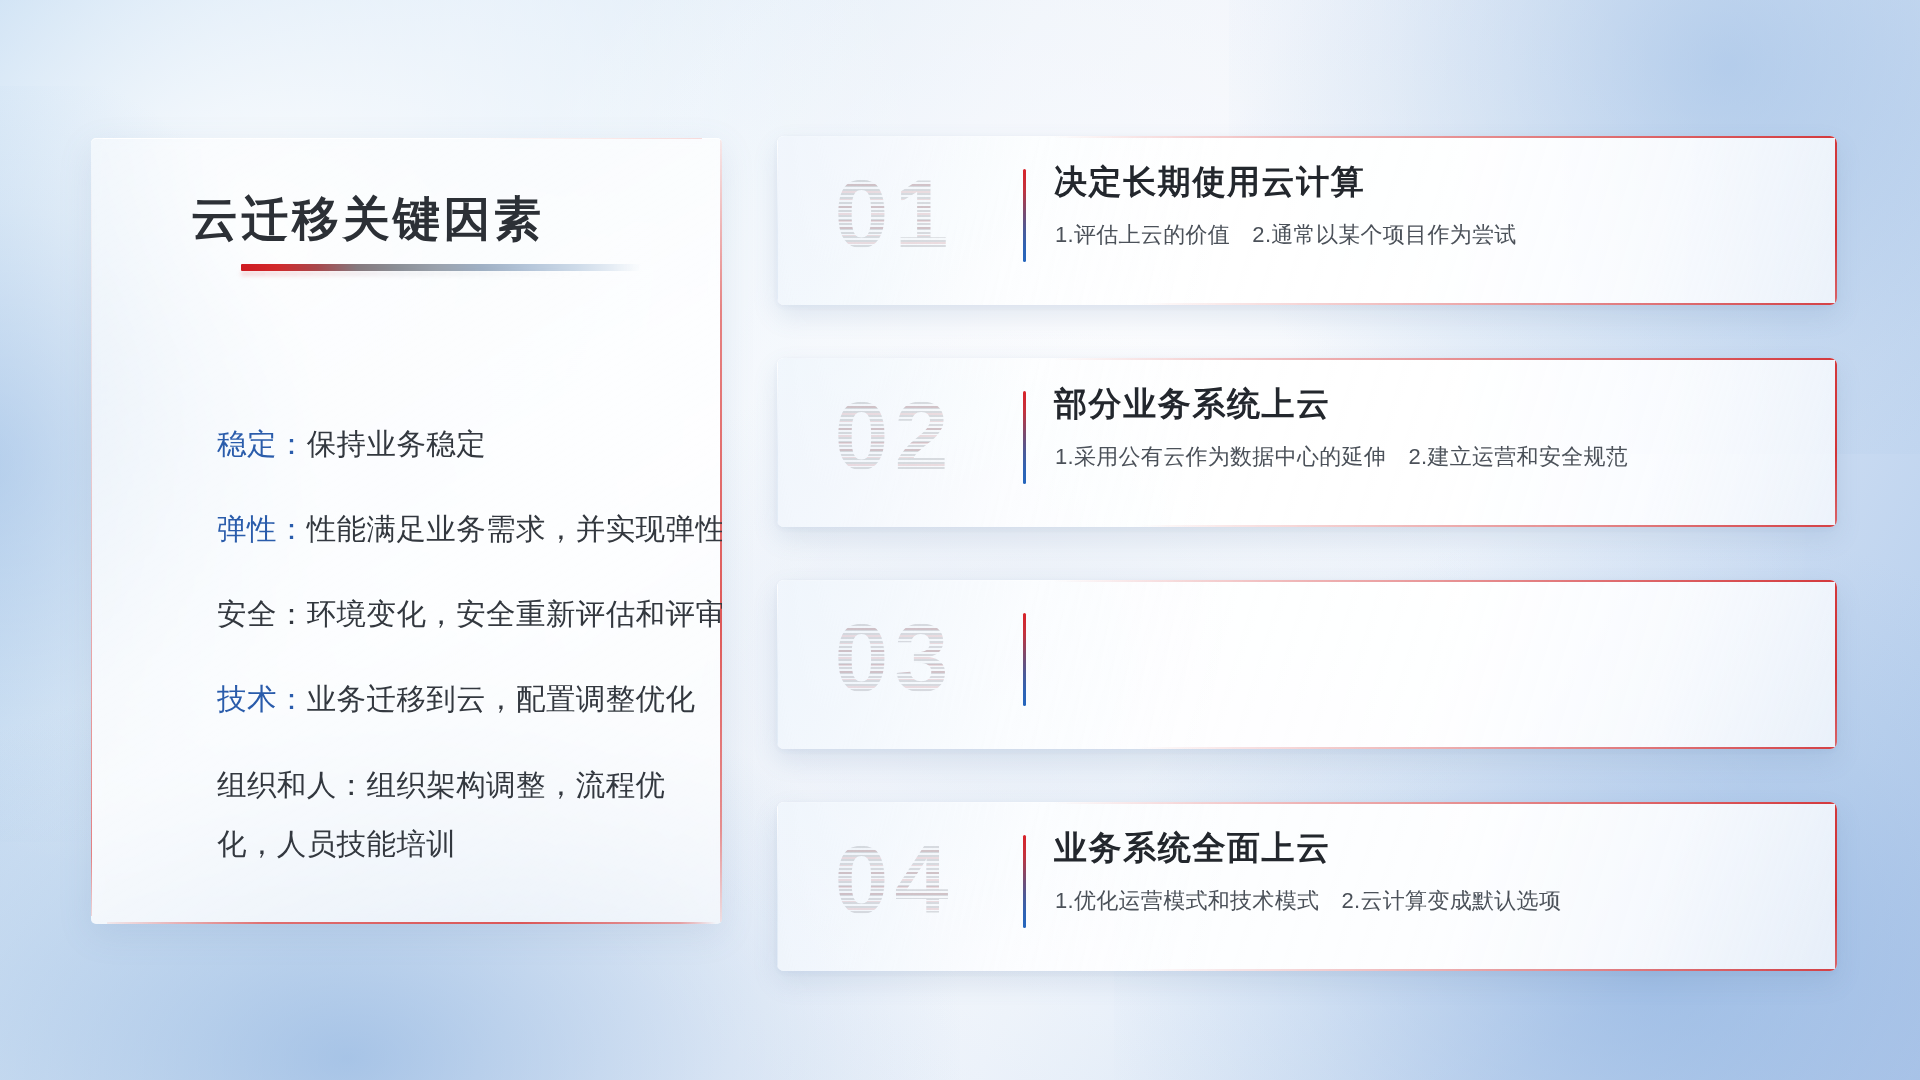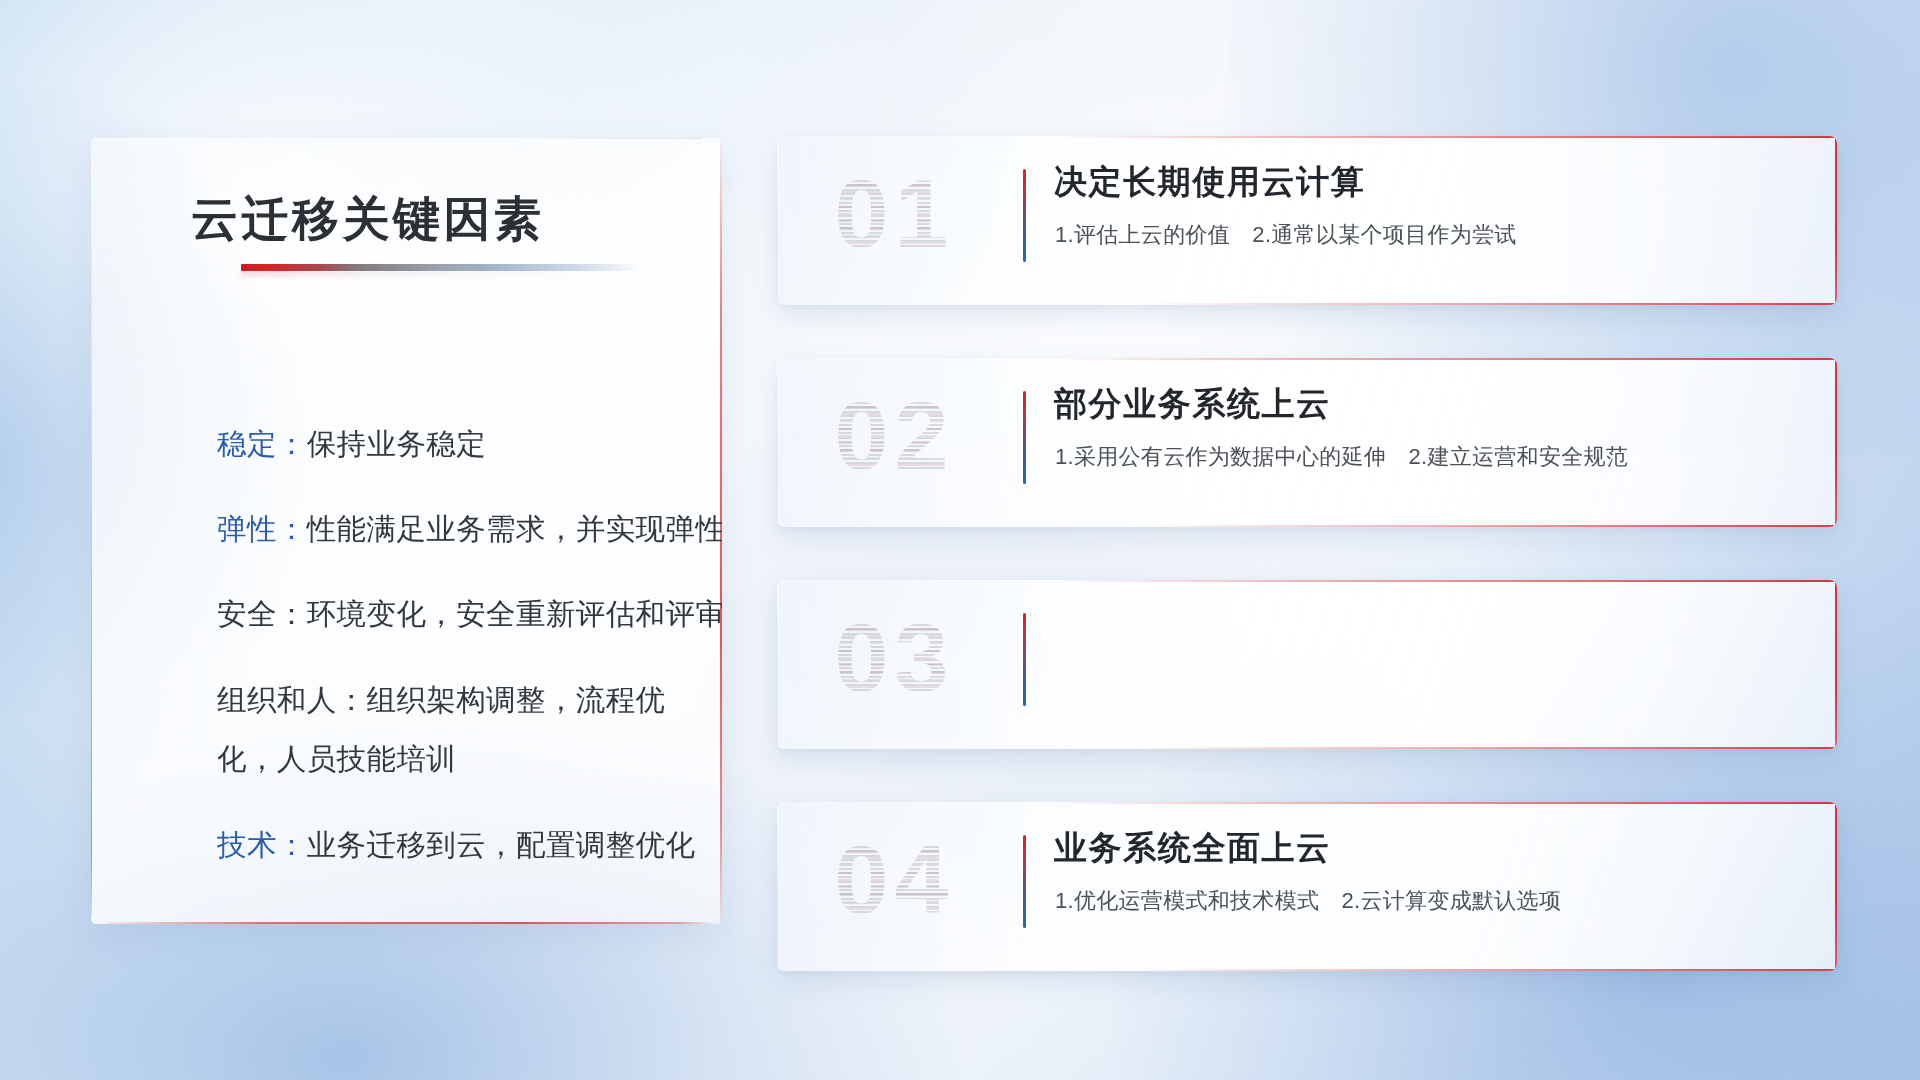--- a/index.html
+++ b/index.html
@@ -213,26 +213,26 @@
     <div class="lc-list">
       <p class="lc-item">
         <span class="lc-key">稳定：</span><span>保持业务稳定</span>
       </p>
       <p class="lc-item">
         <span class="lc-key">弹性：</span><span>性能满足业务需求，并实现弹性</span>
       </p>
       <p class="lc-item">
         <span class="lc-key plain">安全：</span><span>环境变化，安全重新评估和评审</span>
       </p>
+      <p class="lc-item">
+        <span class="lc-key">技术：</span><span>业务迁移到云，配置调整优化</span>
+      </p>
       <p class="lc-item wrap">
         <span class="lc-key plain">组织和人：</span><span>组织架构调整，流程优化，人员技能培训</span>
       </p>
-      <p class="lc-item">
-        <span class="lc-key">技术：</span><span>业务迁移到云，配置调整优化</span>
-      </p>
     </div>
   </section>
 
   <section class="steps">
 
     <article class="step">
       <div class="s-sheen"></div>
       <div class="s-edge-l"></div>
       <div class="s-edge-t"></div>
       <div class="s-edge-b"></div>

